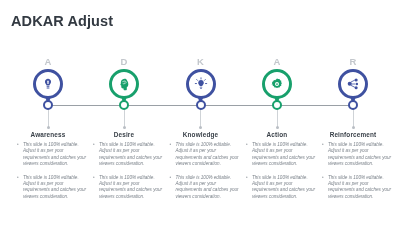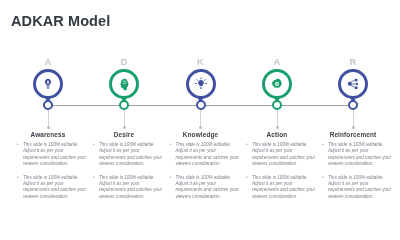--- a/index.html
+++ b/index.html
@@ -184,21 +184,21 @@
 
   .icon-svg {
     display: block;
   }
 </style>
 </head>
 <body>
 
 <div id="slide">
 
-  <div id="page-title">ADKAR Model</div>
+  <div id="page-title">ADKAR Adjust</div>
 
   <div id="timeline">
     <div id="timeline-axis"></div>
     <div id="stages-container">
         <div class="stage" style="left: 48px;">
           <div class="stage-letter">A</div>
           <div class="pin">
             <div class="pin-tail" style="background: rgb(63, 81, 160);"></div>
             <div class="pin-circle" style="border-color: rgb(63, 81, 160);">
               <span>

